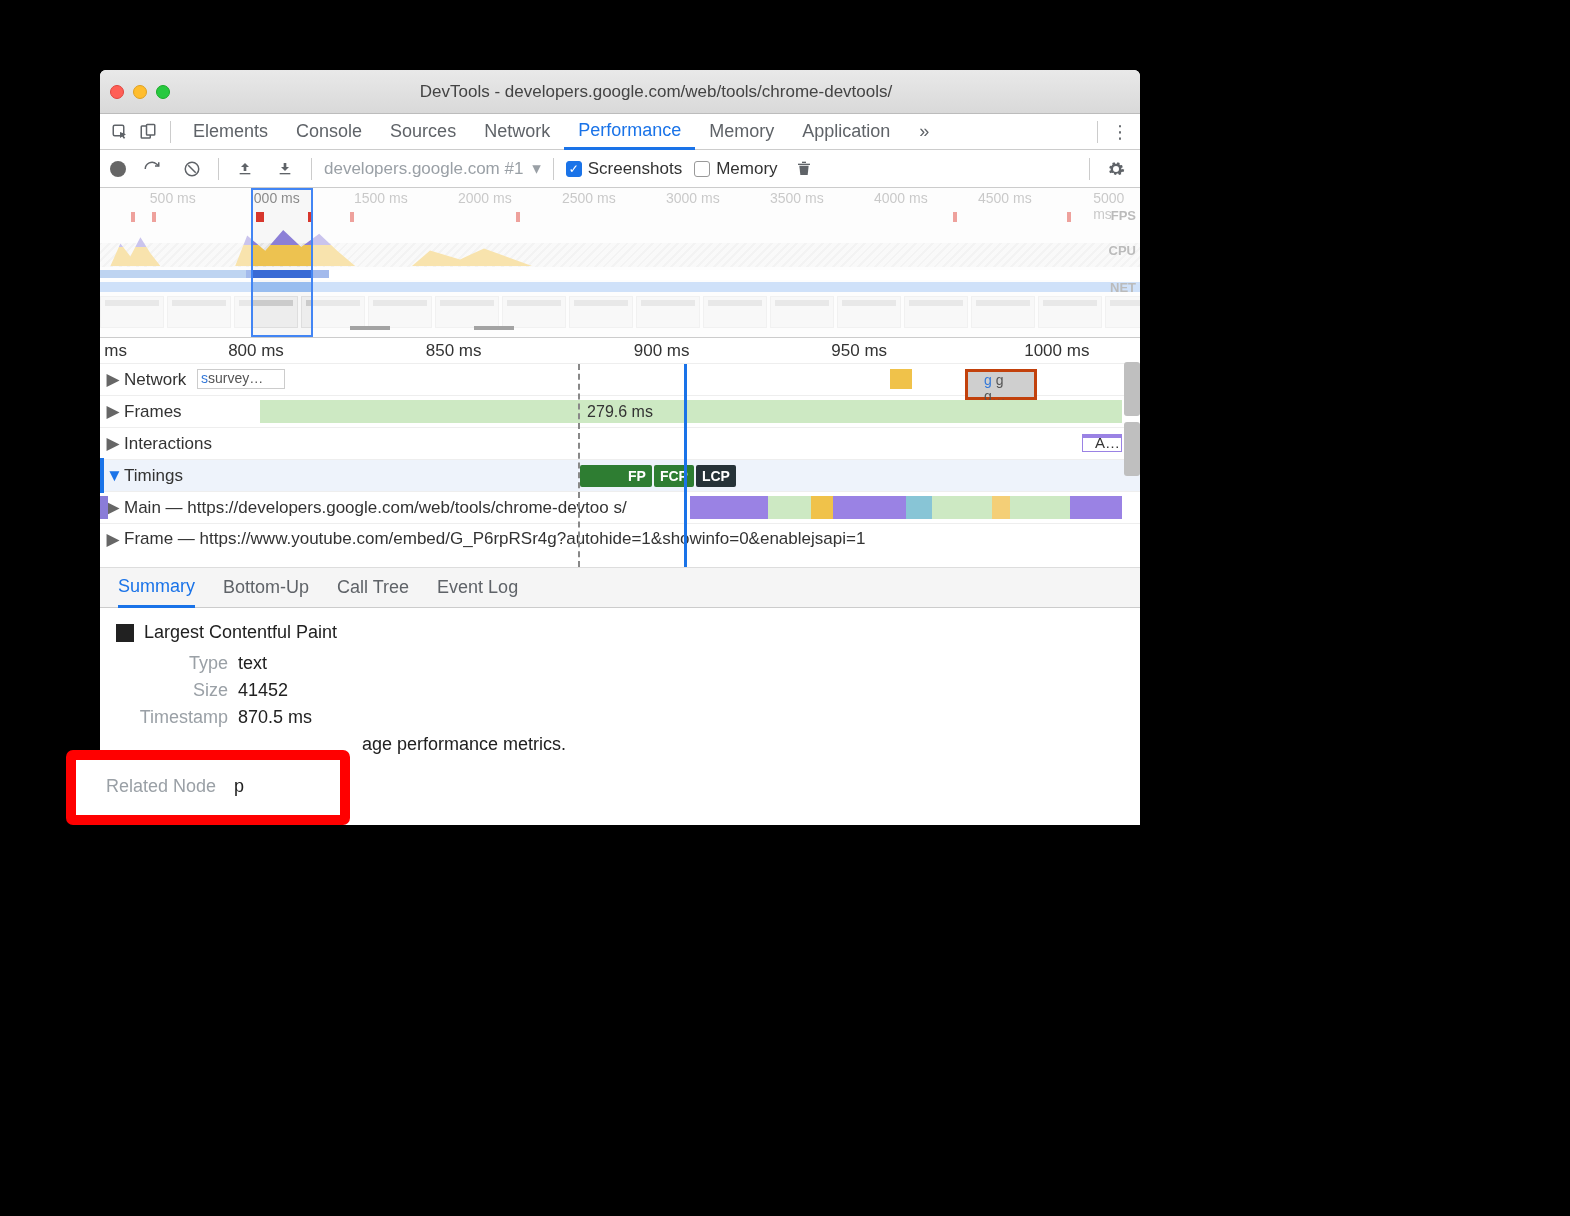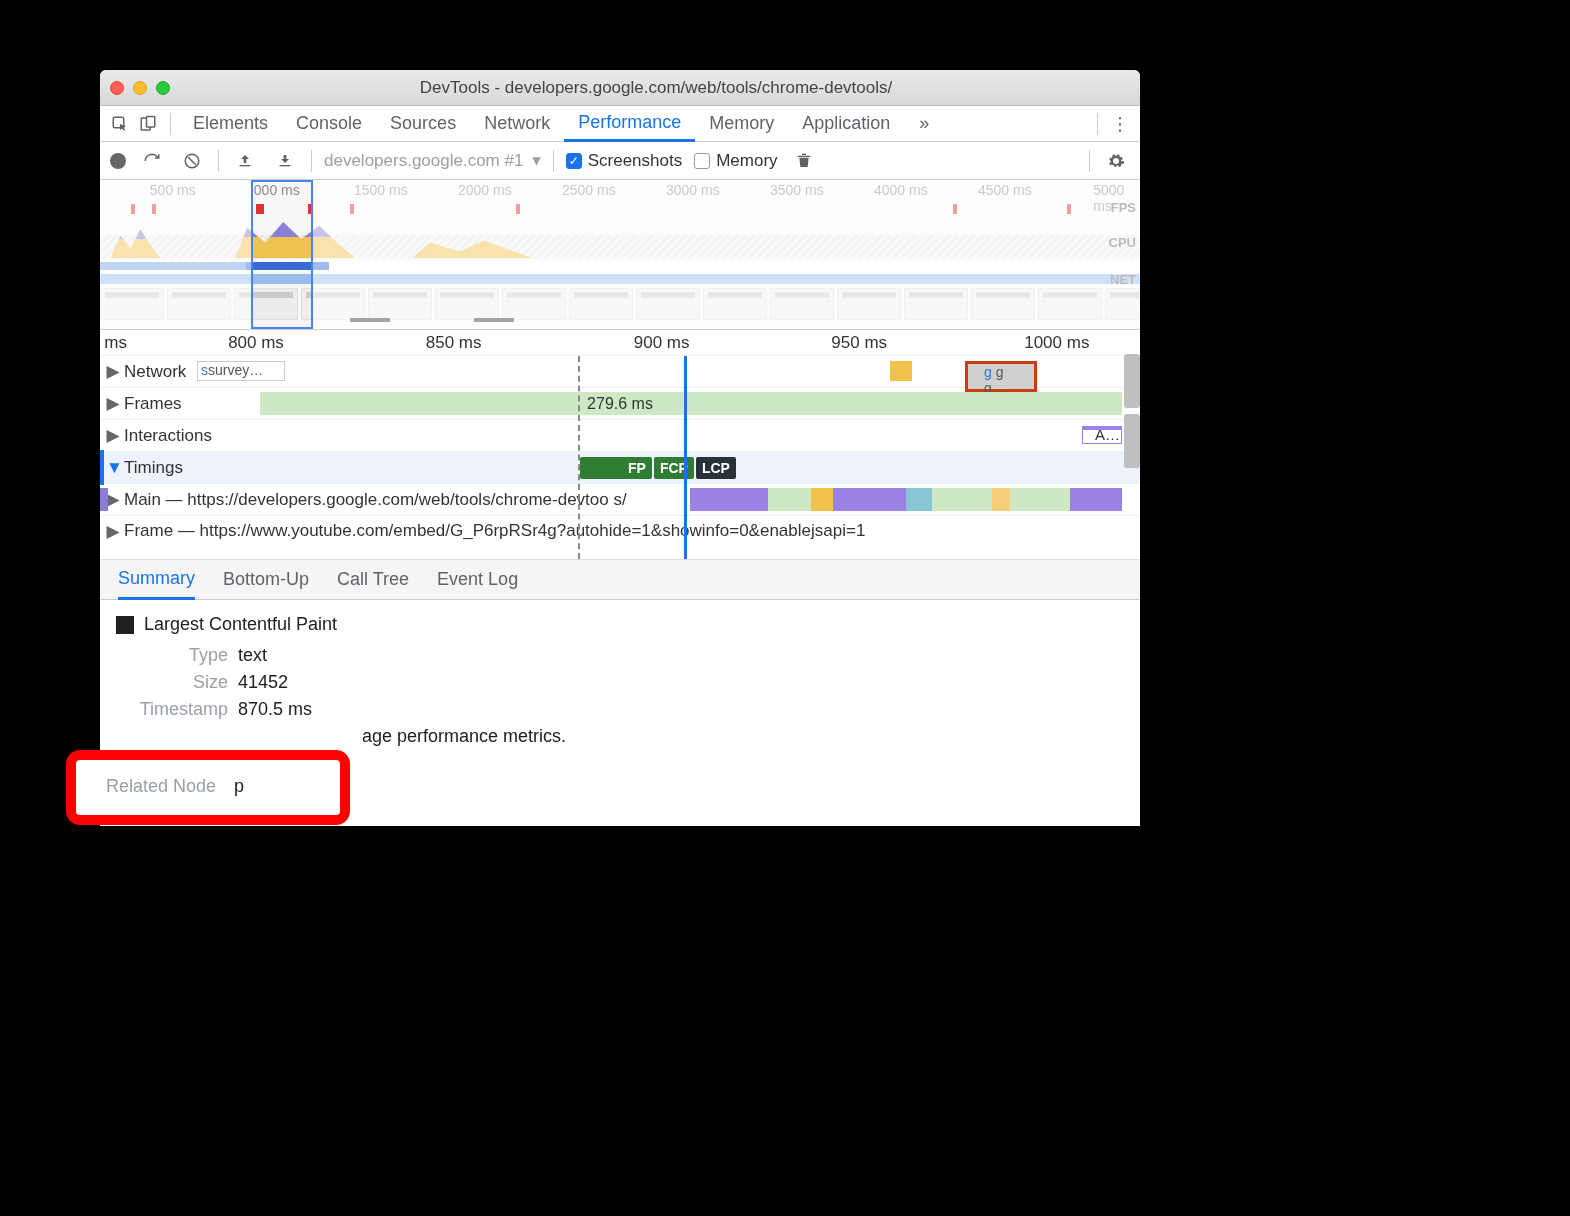--- a/index.html
+++ b/index.html
@@ -17,21 +17,21 @@
     left: 100px;
     top: 70px;
     width: 1040px;
     background: #fff;
     border-radius: 6px 6px 0 0;
     box-shadow: 0 25px 60px rgba(0,0,0,.55);
     overflow: hidden;
   }
   
   .titlebar {
-    height: 36px;
+    height: 44px;
     background: linear-gradient(#e9e9e9,#d9d9d9);
     border-bottom: 1px solid #bcbcbc;
     display: flex;
     align-items: center;
     padding: 0 10px;
     font-size: 17px;
     color: #333;
   }
   .traffic { display:flex; gap:9px; margin-right:12px; }
   .dot { width:14px; height:14px; border-radius:50%; }
@@ -116,30 +116,30 @@
   .vline{position:absolute;top:0;bottom:0;width:0;border-left:2px solid;}
   .scroll-thumb{position:absolute;right:0;width:16px;background:#bfbfbf;border-radius:3px;}
   
   .bottom-tabs{
     height:40px;border-bottom:1px solid #ccc;background:#f5f5f5;
     display:flex;align-items:center;gap:28px;padding:0 18px;font-size:18px;color:#5f6368;
   }
   .bottom-tabs .btab{cursor:pointer;height:40px;display:flex;align-items:center;}
   .bottom-tabs .btab.active{color:#1a73e8;border-bottom:3px solid #1a73e8;}
   
-  .summary{padding:14px 16px 35px;font-size:18px;}
+  .summary{padding:14px 16px 26px;font-size:18px;}
   .summary-h{display:flex;align-items:center;gap:10px;color:#212121;margin-bottom:10px;}
   .summary-h .sq{width:18px;height:18px;background:#212121;}
   .kv{display:flex;gap:10px;margin:6px 2px;}
   .kv .k{color:#9aa0a6;width:110px;text-align:right;}
   .kv .v{color:#212121;}
   .desc{color:#212121;margin-top:6px;}
   
   .red-box{
-    position:absolute;border:10px solid #ff0000;border-radius:14px;
+    position:absolute;border:10px solid #ff0000;border-radius:7px;
     background:#fff;
   }
   .red-content{padding:16px 90px 18px 30px; font-size:18px; color:#9aa0a6; display:flex; gap:18px;}
   .red-content .v{color:#212121;}
 </style>
 </head>
 <body>
 
 <div class="window">
 

